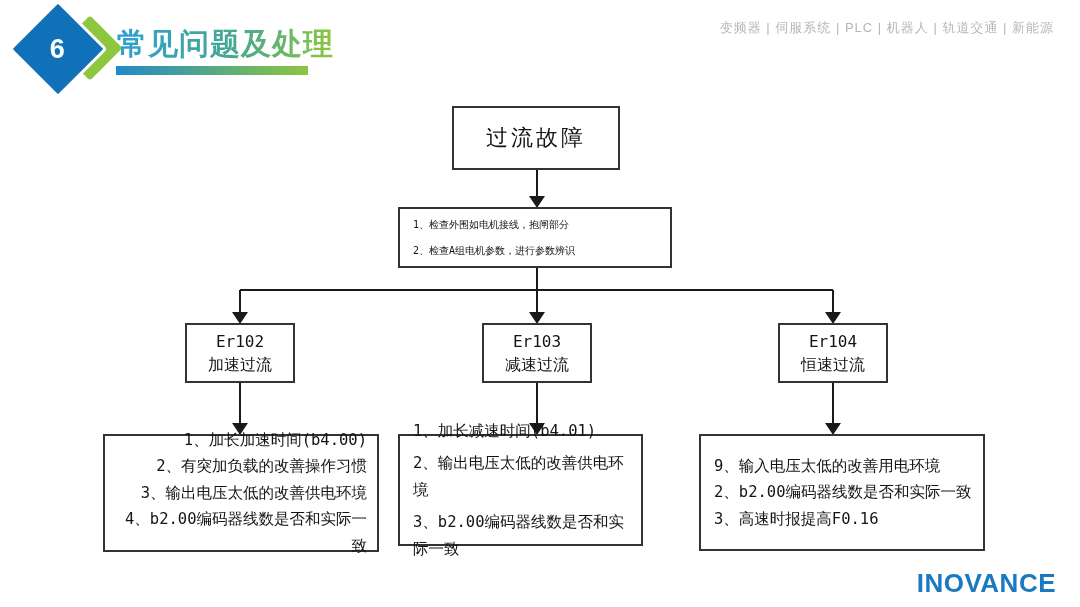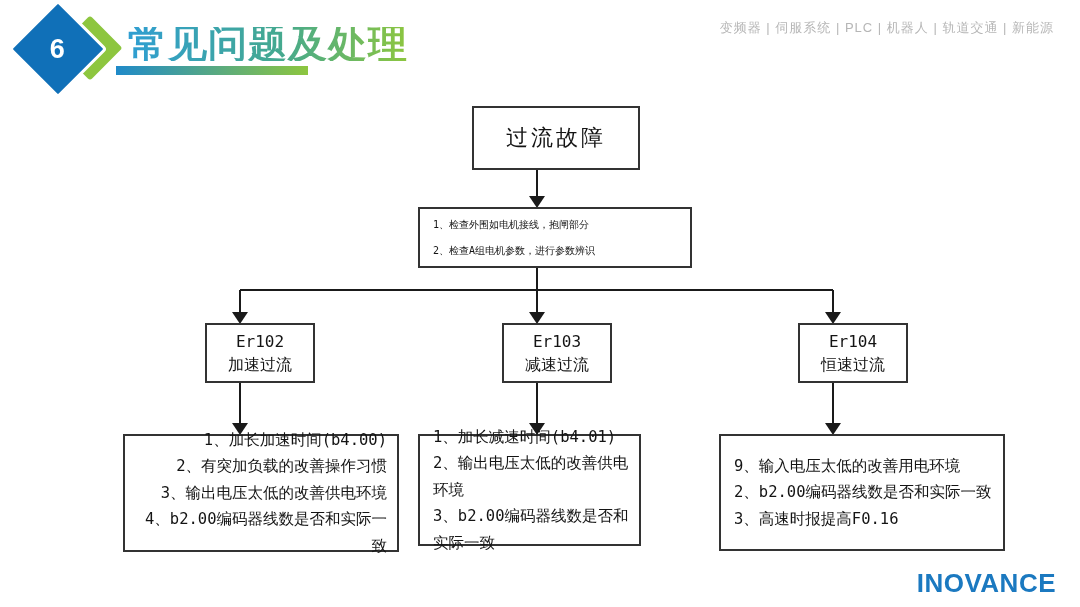--- a/index.html
+++ b/index.html
@@ -20,52 +20,51 @@
     position:absolute;left:23px;top:14px;width:64px;height:64px;
     background:#1070b8;border:3px solid #ffffff;transform:rotate(45deg);
     z-index:2;border-radius:4px;
     display:flex;align-items:center;justify-content:center;
   }
   .diamond-blue .num{
     transform:rotate(-45deg);
     color:#ffffff;font-size:27px;font-weight:bold;line-height:1;
   }
   .page-title{
-    position:absolute;left:128px;top:27px;margin:0;z-index:3;
-    font-size:39px;font-weight:bold;letter-spacing:1px;line-height:34px;
+    position:absolute;left:117px;top:27px;margin:0;z-index:3;
+    font-size:30px;font-weight:bold;letter-spacing:1px;line-height:34px;
     background:linear-gradient(90deg,#2f9ed2 0%,#45a98e 55%,#8dc63f 100%);
     -webkit-background-clip:text;background-clip:text;color:transparent;
   }
   .title-underline{
     position:absolute;left:116px;top:66px;width:192px;height:9px;z-index:3;
     background:linear-gradient(90deg,#1f8ac9 0%,#8dc63f 100%);
   }
   .product-nav{
     position:absolute;top:19px;right:26px;
     font-size:13px;color:#b6b6b6;letter-spacing:1px;
   }
   
   .connectors{position:absolute;left:0;top:0;z-index:4;}
   .fbox{
     position:absolute;z-index:5;background:#ffffff;
     border:2px solid #333333;color:#141414;box-sizing:border-box;
     font-family:"DejaVu Sans Mono","Liberation Mono",monospace;
-    margin-left:20px;
   }
   .fbox.center{display:flex;flex-direction:column;align-items:center;justify-content:center;text-align:center;}
   .fbox.list{display:flex;flex-direction:column;justify-content:center;padding:6px 10px 6px 13px;}
   .root-box{left:452px;top:106px;width:168px;height:64px;font-size:22px;letter-spacing:3px;}
   .check-box{left:398px;top:207px;width:274px;height:61px;font-size:10px;line-height:26px;}
   .er-box{top:323px;width:110px;height:60px;font-size:16px;line-height:23px;}
   .er-box-1{left:185px;}
   .er-box-2{left:482px;}
   .er-box-3{left:778px;}
   .action-box{top:434px;font-size:15.5px;line-height:26.5px;}
   .action-box-1{left:103px;width:276px;height:118px;text-align:right;}
-  .action-box-2{left:398px;width:223px;height:112px;}
+  .action-box-2{left:398px;width:245px;height:112px;gap:6px;}
   .action-box-3{left:699px;width:286px;height:117px;}
   
   .logo{
     position:absolute;right:24px;bottom:8px;
     font-size:26px;font-weight:bold;color:#1b79c0;letter-spacing:0.5px;
     font-family:"Liberation Sans","DejaVu Sans",sans-serif;
   }
 </style>
 </head>
 <body>

